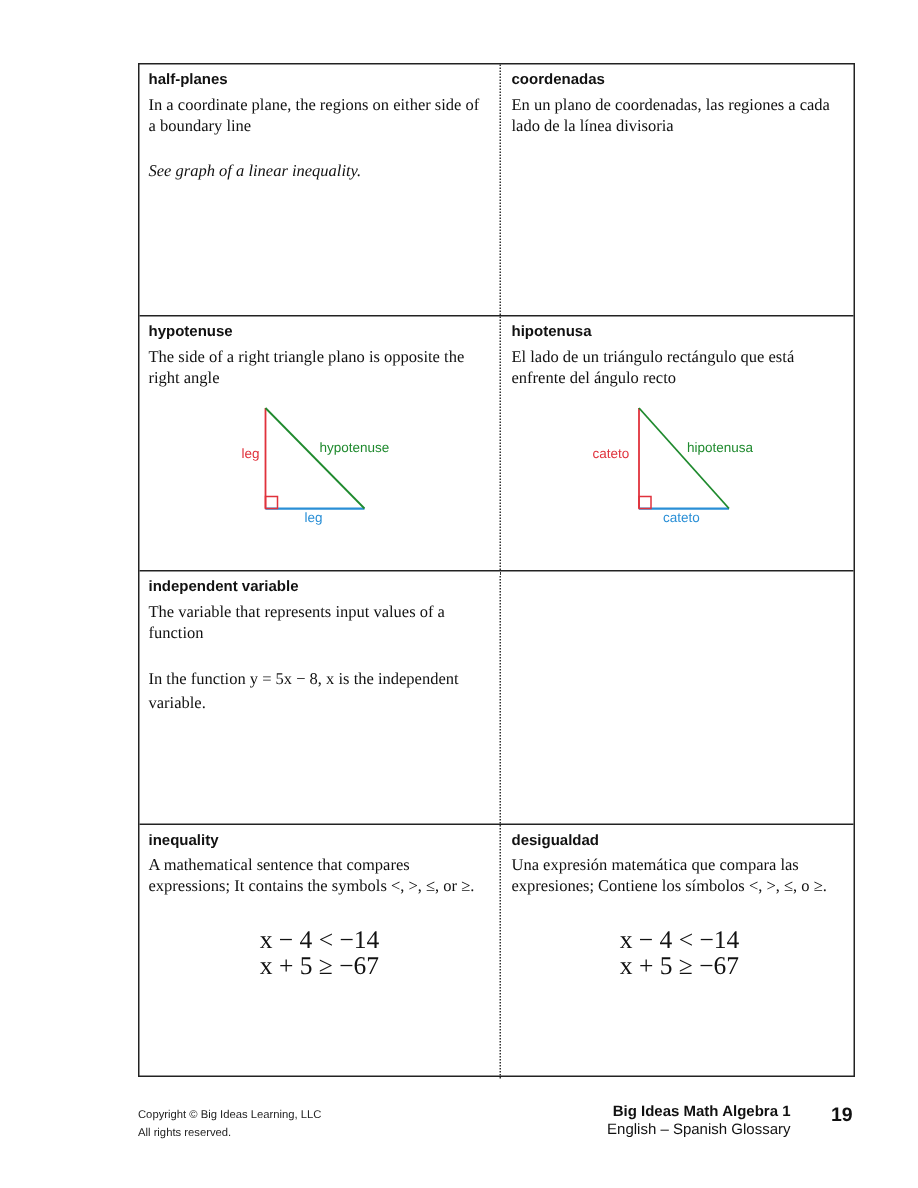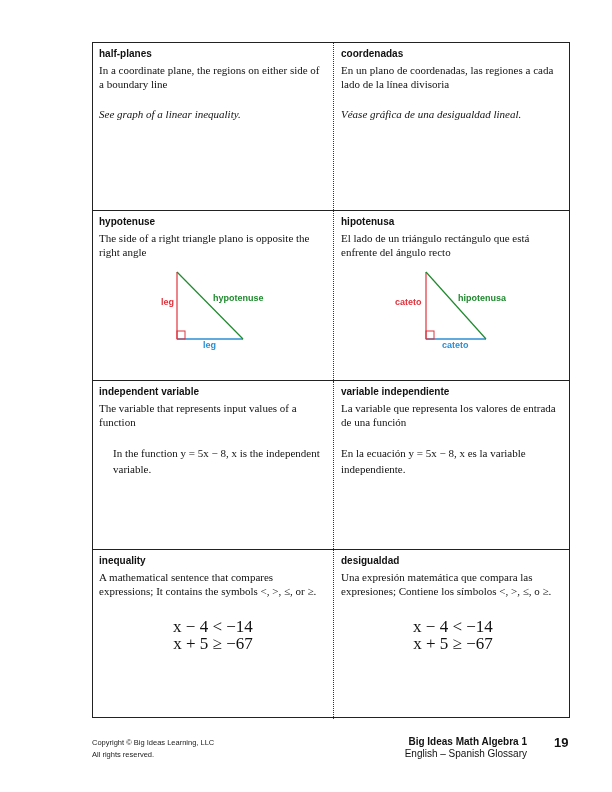--- a/index.html
+++ b/index.html
@@ -10,21 +10,21 @@
   .divider { position:absolute; left:240px; top:0; bottom:0; border-left:1.5px dotted #333; }
   .cell { position:absolute; top:0; bottom:0; box-sizing:border-box; padding:5px 6px; }
   .cell.left { left:0; width:240px; }
   .cell.right { left:242px; width:236px; }
   .term { font-family:"Liberation Sans", sans-serif; font-weight:bold; font-size:10px; margin:0 0 4px 0; }
   .def { font-size:11px; line-height:14px; margin:0; }
   .ex { font-size:11px; line-height:14px; margin:16px 0 0 0; }
   .ex.italic { font-style:italic; }
   .math { text-align:center; font-size:17px; line-height:17px; margin-top:20px; }
   .math .line { display:block; }
-  .fig { position:absolute;font-weight:bold; }
+  .fig { position:absolute; }
   .fig svg { display:block; }
   .footer-left { position:absolute; left:92px; top:737px; font-family:"Liberation Sans", sans-serif; font-size:7.5px; line-height:12px; color:#222; }
   .footer-right { position:absolute; right:85px; top:736px; text-align:right; font-family:"Liberation Sans", sans-serif; font-size:10px; line-height:12px; color:#111; }
   .footer-right .book { font-weight:bold; }
   .page-num { position:absolute; left:554px; top:735px; font-family:"Liberation Sans", sans-serif; font-weight:bold; font-size:13px; }
 </style>
 </head>
 <body>
 
 <div class="table">
@@ -32,21 +32,20 @@
   <div class="row" style="top:0; height:167px;">
     <div class="cell left">
       <p class="term">half-planes</p>
       <p class="def">In a coordinate plane, the regions on either side of a boundary line</p>
       <p class="ex italic">See graph of a linear inequality.</p>
     </div>
     <div class="divider"></div>
     <div class="cell right">
       <p class="term">coordenadas</p>
       <p class="def">En un plano de coordenadas, las regiones a cada lado de la línea divisoria</p>
-      <p class="ex italic">Véase gráfica de una desigualdad lineal.</p>
     </div>
   </div>
 
   <div class="row" style="top:167px; height:170px;">
     <div class="cell left">
       <p class="term">hypotenuse</p>
       <p class="def">The side of a right triangle plano is opposite the right angle</p>
       <div class="fig" style="left:50px; top:58px;">
         <svg width="160" height="85" viewBox="0 0 160 85">
           <line x1="34" y1="3" x2="34" y2="70" stroke="#e0323c" stroke-width="1.2"></line>
@@ -74,28 +73,23 @@
         <span style="position:absolute; left:50px; top:71px; font-family:'Liberation Sans',sans-serif; font-size:9px; color:#2a8fd6;">cateto</span>
         <span style="position:absolute; left:66px; top:24px; font-family:'Liberation Sans',sans-serif; font-size:9px; color:#1f8a2e;">hipotenusa</span>
       </div>
     </div>
   </div>
 
   <div class="row" style="top:337px; height:169px;">
     <div class="cell left">
       <p class="term">independent variable</p>
       <p class="def">The variable that represents input values of a function</p>
-      <p class="ex" style="line-height:16px;margin-left:14px;">In the function  y = 5x − 8,  x is the independent variable.</p>
+      <p class="ex" style="line-height:16px;">In the function  y = 5x − 8,  x is the independent variable.</p>
     </div>
     <div class="divider"></div>
-    <div class="cell right">
-      <p class="term">variable independiente</p>
-      <p class="def">La variable que representa los valores de entrada de una función</p>
-      <p class="ex" style="line-height:16px;">En la ecuación  y = 5x − 8,  x es la variable independiente.</p>
-    </div>
   </div>
 
   <div class="row" style="top:506px; height:170px;">
     <div class="cell left">
       <p class="term">inequality</p>
       <p class="def">A mathematical sentence that compares expressions; It contains the symbols &lt;, &gt;, ≤, or ≥.</p>
       <div class="math">
         <span class="line">x − 4 &lt; −14</span>
         <span class="line">x + 5 ≥ −67</span>
       </div>

